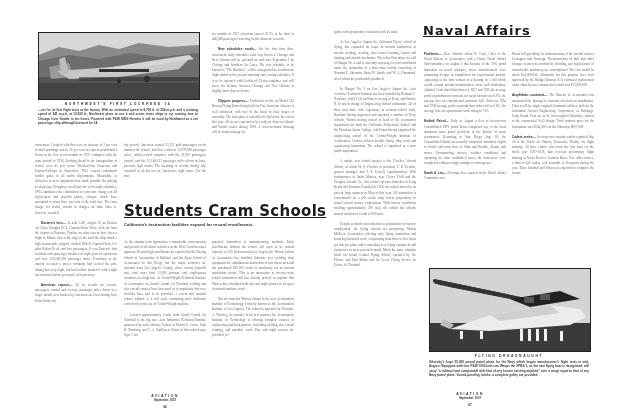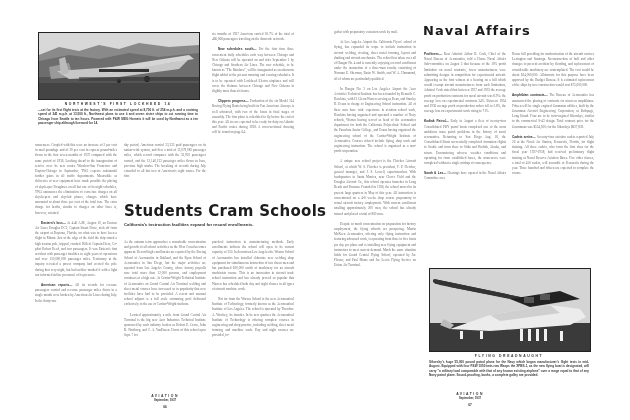--- a/index.html
+++ b/index.html
@@ -7,21 +7,21 @@
          font-family:"Liberation Serif", serif; color:#555; }
   .col { position:absolute; font-size:3.3px; line-height:5.2px; text-align:justify; color:#6a6a6a; }
   .col p { margin:0 0 5px 0; text-indent:6px; }
   .col p.noind { text-indent:0; }
   .lead { font-family:"Liberation Sans", sans-serif; font-weight:bold; color:#333; font-size:3.2px; }
   .photo { position:absolute; border:1px solid #222; overflow:hidden; }
   .cap-title { position:absolute; font-family:"Liberation Sans", sans-serif; font-weight:bold;
                font-size:3.4px; letter-spacing:1.6px; text-align:center; color:#333; }
   .cap-body { position:absolute; font-family:"Liberation Sans", sans-serif; font-weight:bold;
               font-size:3.1px; line-height:4.4px; text-align:justify; color:#3a3a3a; }
-  .headline { position:absolute; font-family:"DejaVu Sans", sans-serif; font-weight:bold; color:#1c1c1c; white-space:nowrap; }
+  .headline { position:absolute; font-family:"DejaVu Sans", sans-serif; font-weight:bold; color:#1c1c1c; white-space:nowrap;text-decoration:underline; }
   .subhead { position:absolute; font-family:"Liberation Sans", sans-serif; font-weight:bold; font-size:4.3px; color:#333; white-space:nowrap; }
   .folio { position:absolute; text-align:center; font-family:"Liberation Sans", sans-serif; color:#333; }
   .folio .mag { font-size:3.4px; font-weight:bold; letter-spacing:1.5px; }
   .folio .date { font-size:2.8px; font-weight:bold; }
   .folio .pg { font-size:3.2px; font-weight:bold; margin-top:3px; }
 </style>
 </head>
 <body>
 
 <div>

